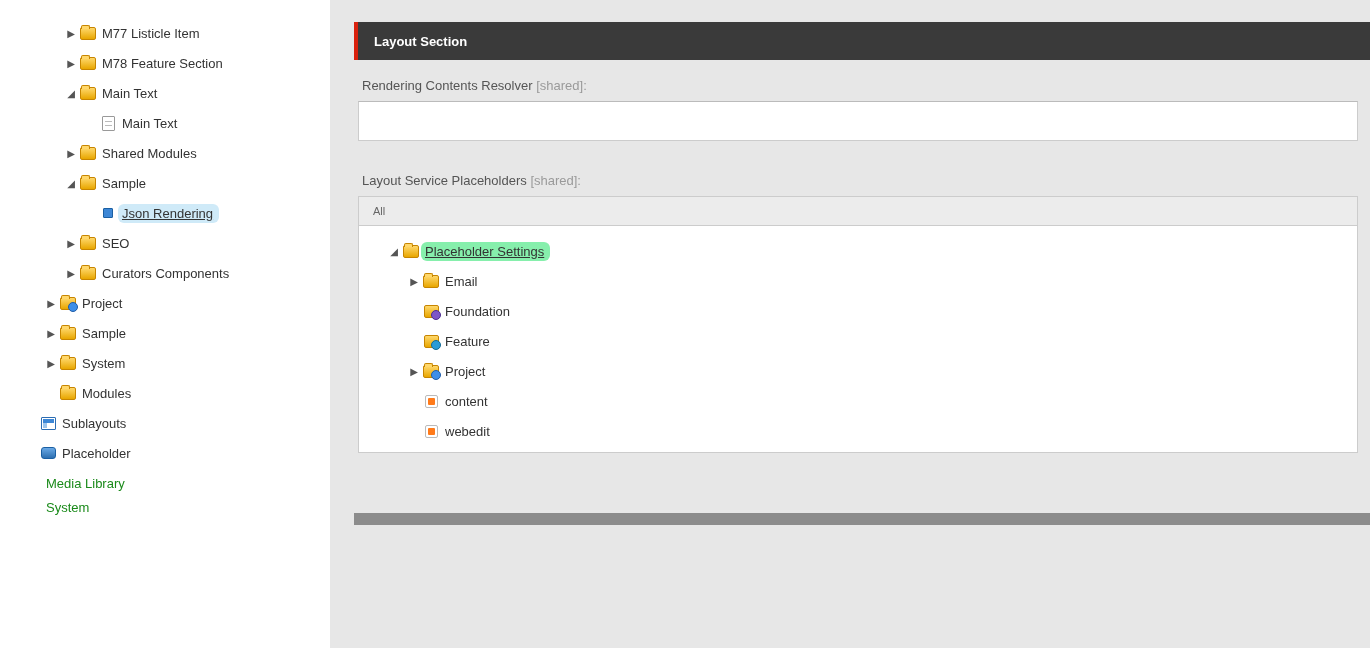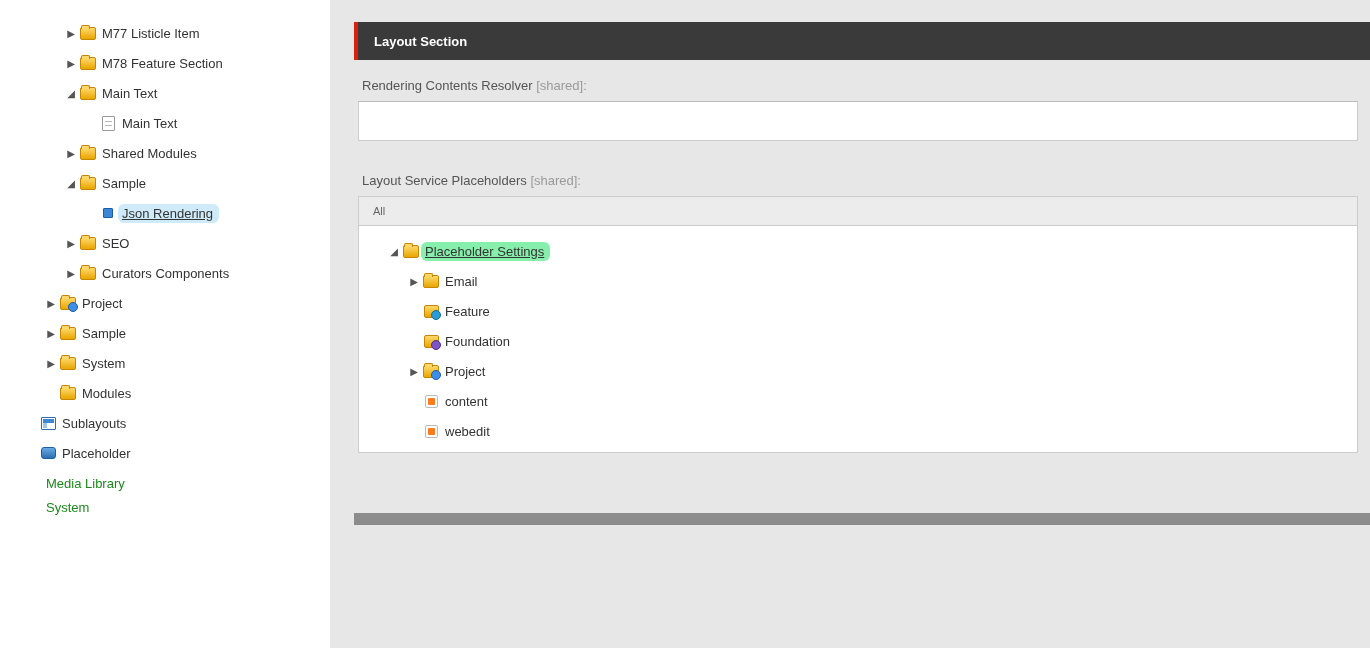--- a/index.html
+++ b/index.html
@@ -457,32 +457,32 @@
           <span class="icon-slot">
               <span class="folder-icon"></span>
             </span>
           <span class="tree-label">Email</span>
         </div>
 
         <div class="ph-row">
           <span class="spacer" style="width:40px"></span>
           <span class="tree-arrow blank">▶</span>
           <span class="icon-slot">
-              <span class="feature-icon"></span>
-            </span>
-          <span class="tree-label">Feature</span>
+              <span class="foundation-icon"></span>
+            </span>
+          <span class="tree-label">Foundation</span>
         </div>
 
         <div class="ph-row">
           <span class="spacer" style="width:40px"></span>
           <span class="tree-arrow blank">▶</span>
           <span class="icon-slot">
-              <span class="foundation-icon"></span>
-            </span>
-          <span class="tree-label">Foundation</span>
+              <span class="feature-icon"></span>
+            </span>
+          <span class="tree-label">Feature</span>
         </div>
 
         <div class="ph-row">
           <span class="spacer" style="width:40px"></span>
           <span class="tree-arrow">▶</span>
           <span class="icon-slot">
               <span class="folder-icon blue"></span>
             </span>
           <span class="tree-label">Project</span>
         </div>

